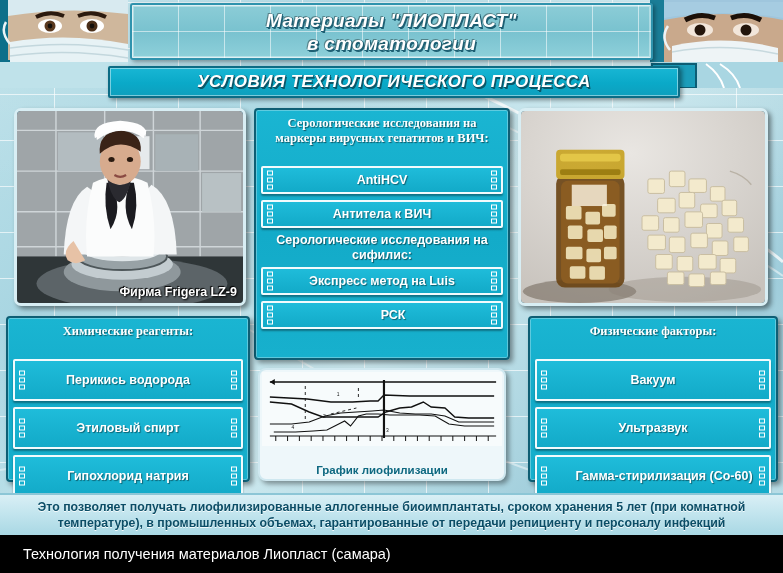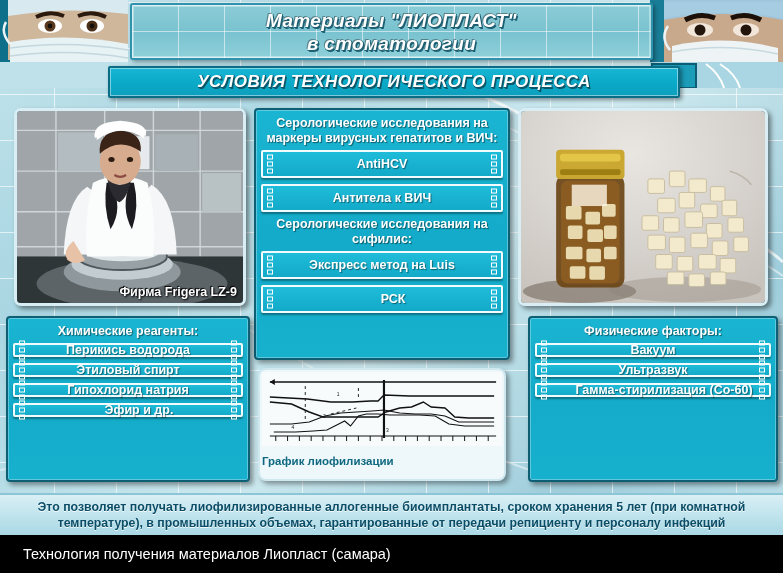--- a/index.html
+++ b/index.html
@@ -98,26 +98,27 @@
   .panel {
     position: absolute;
     background: linear-gradient(180deg,#1ab5d2 0%, #13abc9 50%, #17b0cd 100%);
     border: 2px solid #0e5e74;
     border-radius: 4px;
     box-shadow: 3px 3px 5px rgba(0,0,0,.4), inset 0 0 0 1px rgba(255,255,255,.30);
     padding: 4px 5px 5px;
   }
   .panel-head {
     text-align: center; color: #ffffff; font-weight: bold; font-size: 12.5px;
-    line-height: 15px; padding: 2px 2px 4px;
+    line-height: 15px; padding: 2px 2px 20px;
     text-shadow: 1px 1px 1px rgba(0,0,0,.5);
+    font-family: Liberation Serif, serif;
   }
   .item {
     position: relative;
-    height: 14px; margin: 0 0 6px;
+    height: 42px; margin: 0 0 6px;
     background: linear-gradient(180deg,#1fbcda 0%, #12aac8 100%);
     border: 2px solid #f2fbfd;
     border-radius: 2px;
     box-shadow: 0 2px 2px rgba(0,0,0,.35);
     display: flex; align-items: center; justify-content: center;
   }
   .item:last-child { margin-bottom: 0; padding-left: 22px; }
   .item .lbl {
     color: #ffffff; font-weight: bold; font-size: 12.5px;
     text-shadow: 1px 1px 1px rgba(0,0,0,.45);
@@ -148,22 +149,22 @@
     position: absolute; left: 258px; top: 368px; width: 248px; height: 113px;
     background: #eef7fa;
     border: 2px solid #cfe8f0;
     border-radius: 8px;
     box-shadow: 3px 3px 5px rgba(0,0,0,.38);
     overflow: hidden;
     padding: 2px;
   }
   #graph-plot { width: 100%; height: 74px; display:block; }
   .graph-caption {
-    color: #0e6880; font-weight: bold;
-    font-size: 11.5px; line-height: 13px; margin-top: 9px;
+    text-align: center; color: #0e6880; font-weight: bold;
+    font-size: 11.5px; line-height: 13px; margin-top: 18px;
   }
 
   
   #statement {
     position: absolute; left: 0; bottom: 0; width: 783px; height: 42px;
     background: linear-gradient(180deg,#d9eff5 0%, #c3e5ee 45%, #a9d8e4 100%);
     border-top: 2px solid #8cc6d6;
     display: flex; align-items: center; justify-content: center;
     padding: 0 6px;
   }

